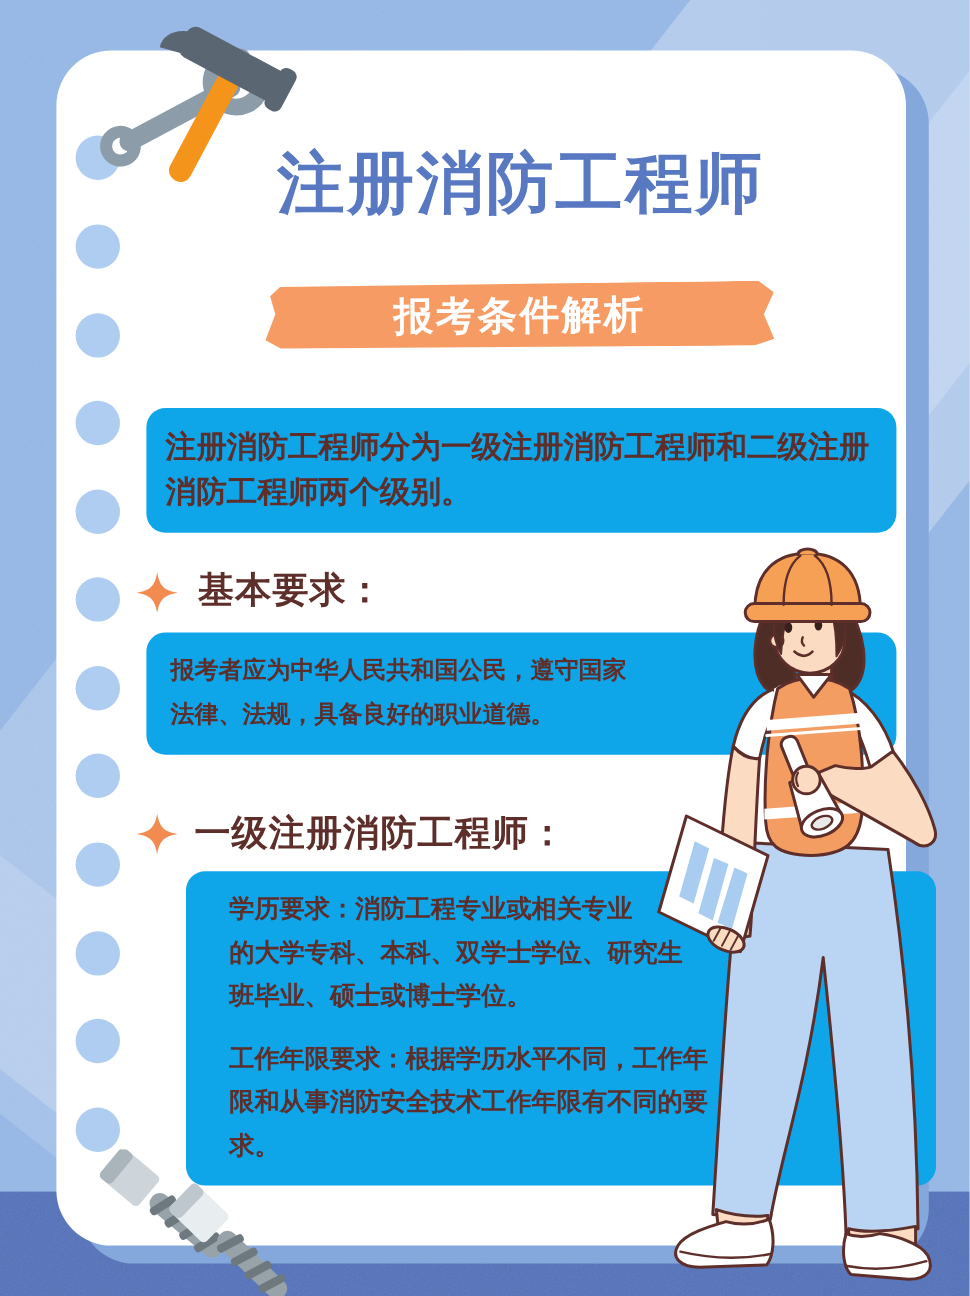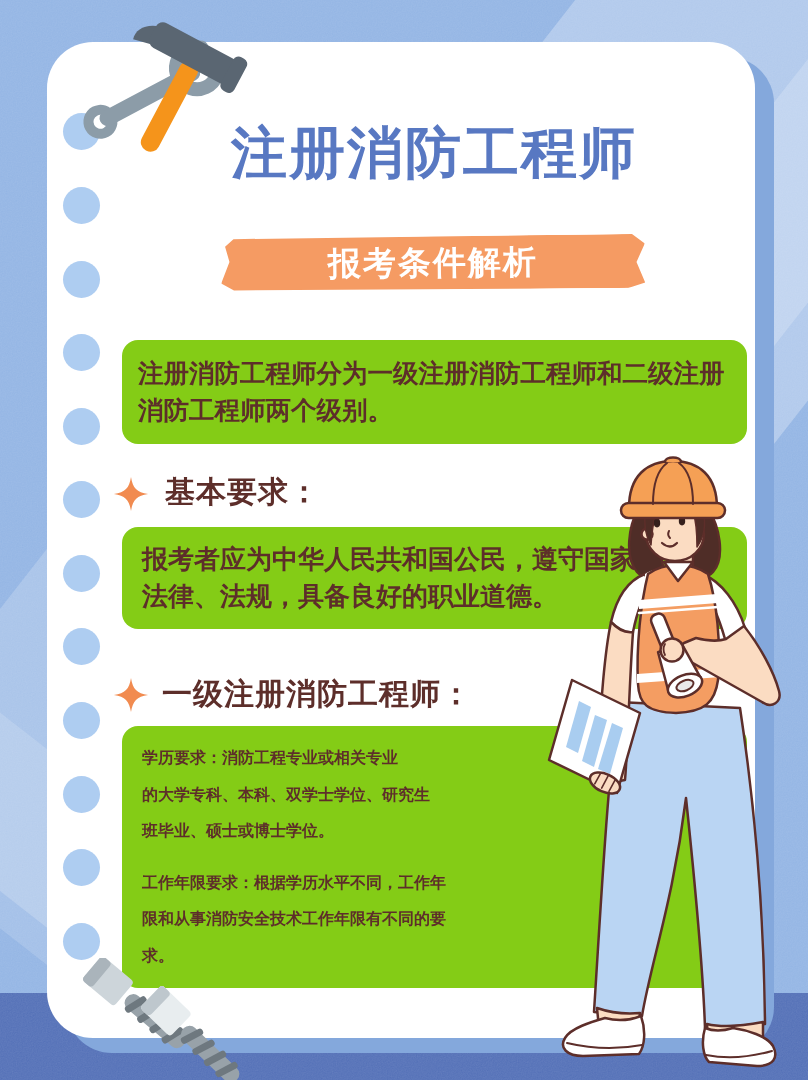--- a/index.html
+++ b/index.html
@@ -36,27 +36,27 @@
   #banner {
     left:221px; top:236px; width:424px; height:54px; z-index:2;
     background:#F59B63; border-radius:6px; transform:rotate(-.6deg);
     display:flex; align-items:center; justify-content:center;
     clip-path:polygon(1% 16%,3% 2%,97% 0%,100% 18%,98% 52%,100% 90%,96% 100%,3% 97%,0% 84%,2% 44%);
   }
   #banner span { color:#fff; font-size:33px; font-weight:bold; letter-spacing:2px; }
   
   .box {
     position:absolute; left:122px; width:625px; z-index:2;
-    background:#84cc16; border-radius:16px;
+    background:#0ea5e9; border-radius:16px;
     color:#5D2E2A; font-weight:bold;
   }
   .pre { white-space:pre-line; }
   #box-intro { top:340px; padding:15px 10px 15px 16px; font-size:25.5px; line-height:37px; }
-  #box-basic { top:527px; padding:14px 20px; font-size:26px; line-height:37px; }
-  #box-level1 { top:726px; padding:14px 20px; font-size:16px; line-height:36.5px; }
+  #box-basic { top:527px; padding:14px 20px; font-size:20px; line-height:37px; }
+  #box-level1 { top:726px; padding:14px 36px; font-size:21px; line-height:36.5px;margin-left:33px; }
   #box-level1 .p2 { margin-top:15px; }
   .heading { position:absolute; left:112px; z-index:2; display:flex; align-items:center; gap:15px; }
   #h-basic { top:472px;align-items:flex-end; } #h-level1 { top:674px;gap:12px; }
   .heading .txt { color:#5D2E2A; font-size:30px; font-weight:bold; letter-spacing:1px; }
   .star { width:38px; height:38px; flex:0 0 38px; }
   
   #tools { left:66px; top:2px; width:182px; height:150px; z-index:6; }
   #bolts { left:70px; top:958px; width:180px; height:122px; z-index:6; }
   #worker { left:545px; top:450px; width:263px; height:630px; z-index:5; }
 </style>

